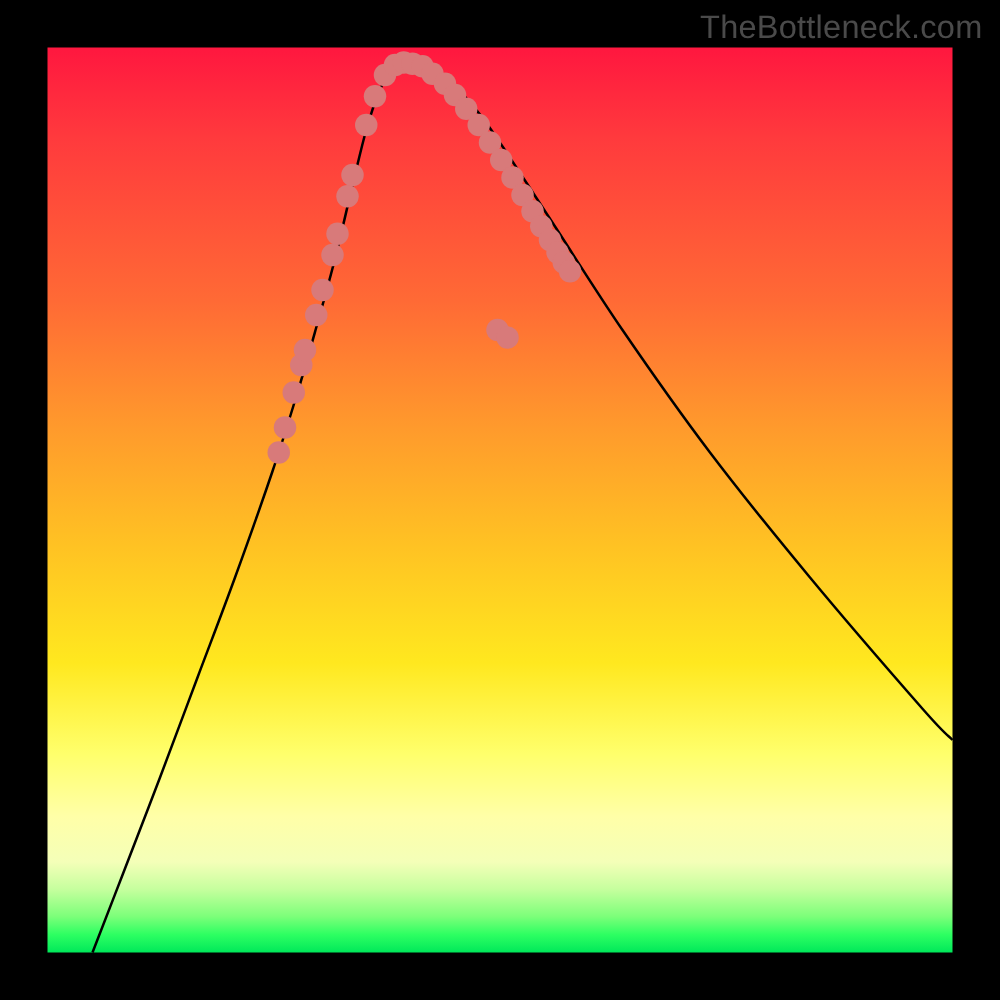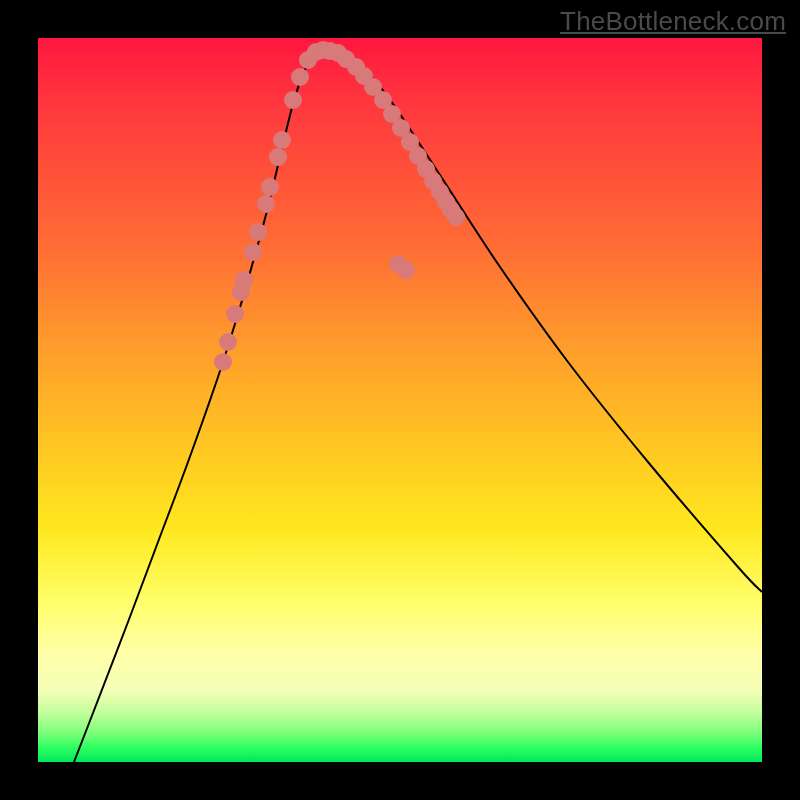--- a/index.html
+++ b/index.html
@@ -43,21 +43,20 @@
   }
   .watermark {
     position: absolute;
     top: 6px;
     right: 14px;
     color: #4a4a4a;
     font-size: 26px;
     font-weight: 500;
     letter-spacing: 0.2px;
     user-select: none;
-    text-decoration: underline;
   }
   svg.curve {
     position: absolute;
     left: 0;
     top: 0;
     width: 724px;
     height: 724px;
     overflow: visible;
   }
 </style>

